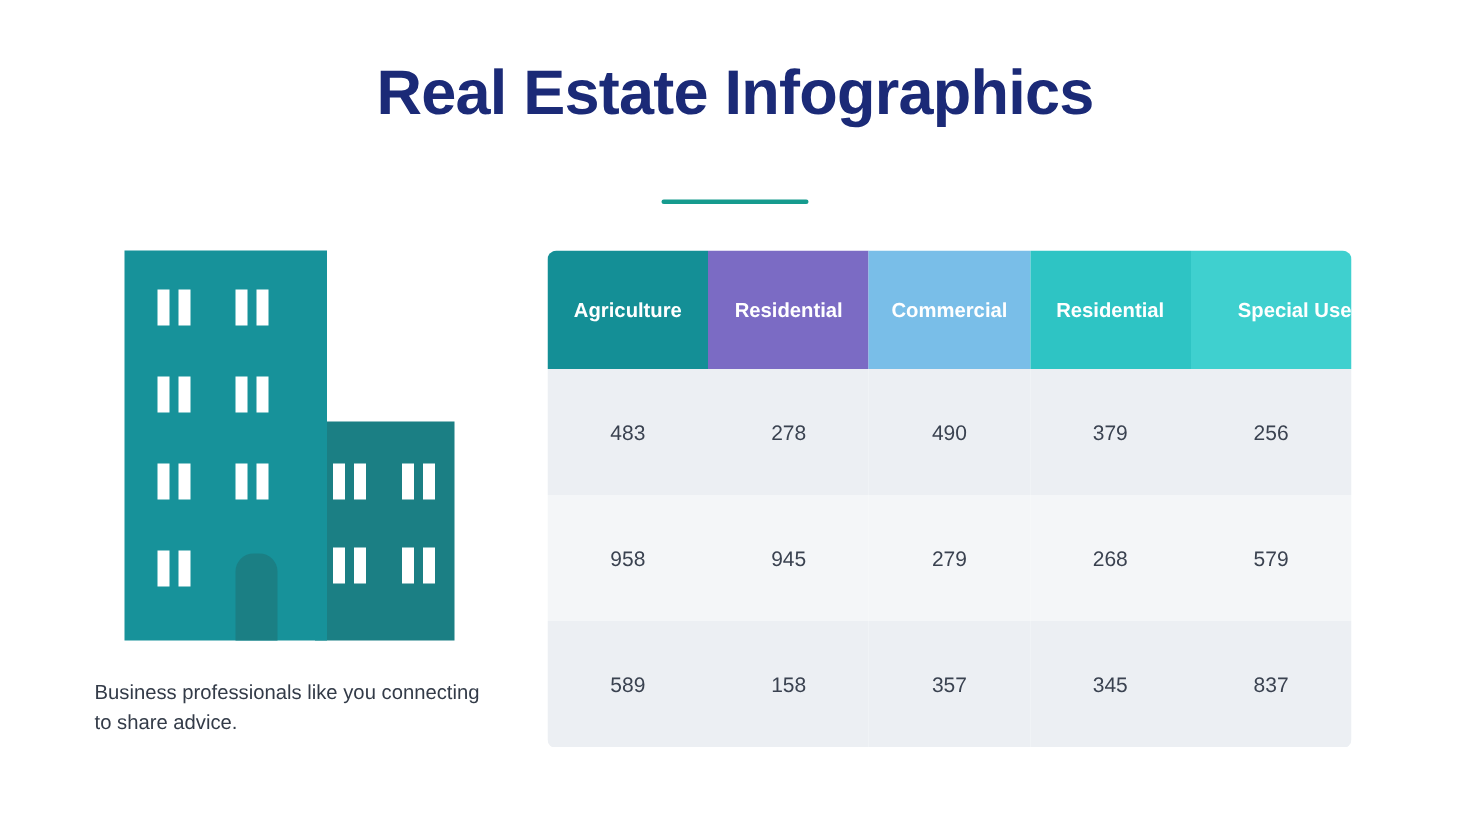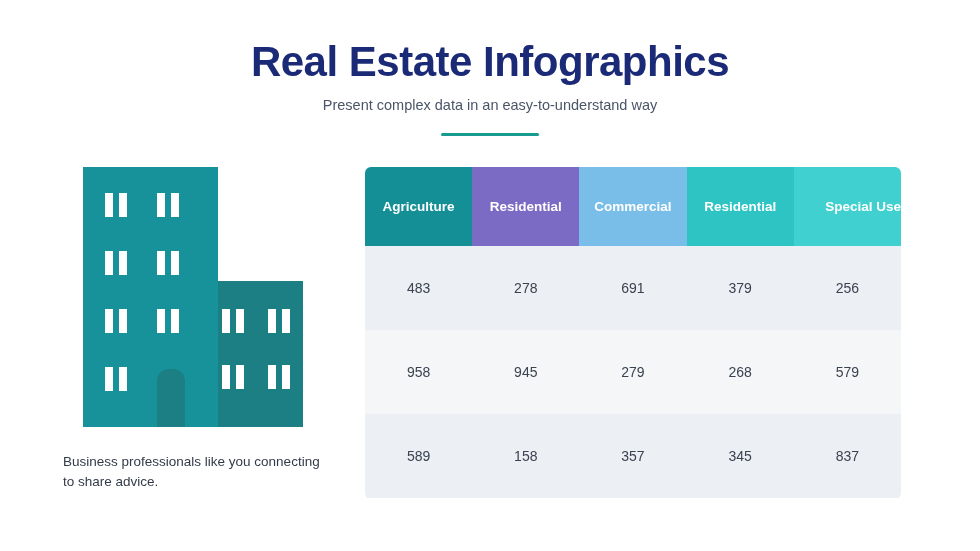--- a/index.html
+++ b/index.html
@@ -144,21 +144,20 @@
   table.data-table tr.alt td {
     background: #f4f6f8;
   }
 </style>
 </head>
 <body>
 
 <div class="slide">
 
   <div class="title">Real Estate Infographics</div>
-  <div class="subtitle">Present complex data in an easy-to-understand way</div>
   <div class="rule"></div>
 
   <div class="illus">
     <div class="bldg-back">
       <div class="win-pair" style="left:12px; top:28px;">
           <div class="win" style="left:0;top:0;"></div>
           <div class="win" style="left:14px;top:0;"></div>
         </div>
       <div class="win-pair" style="left:58px; top:28px;">
           <div class="win" style="left:0;top:0;"></div>
@@ -217,21 +216,21 @@
           <th style="background:#7b6bc4;">Residential</th>
           <th style="background:#79bee8;">Commercial</th>
           <th style="background:#2ec4c4;">Residential</th>
           <th style="background:#3fd0cf;text-align:right;">Special Use</th>
         </tr>
       </thead>
       <tbody>
         <tr>
           <td>483</td>
           <td>278</td>
-          <td>691</td>
+          <td>490</td>
           <td>379</td>
           <td>256</td>
         </tr>
         <tr class="alt">
           <td>958</td>
           <td>945</td>
           <td>279</td>
           <td>268</td>
           <td>579</td>
         </tr>

